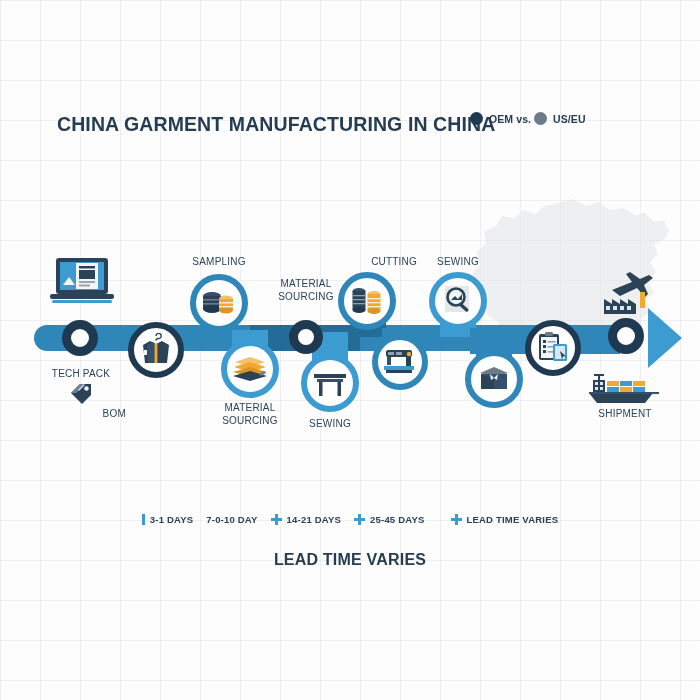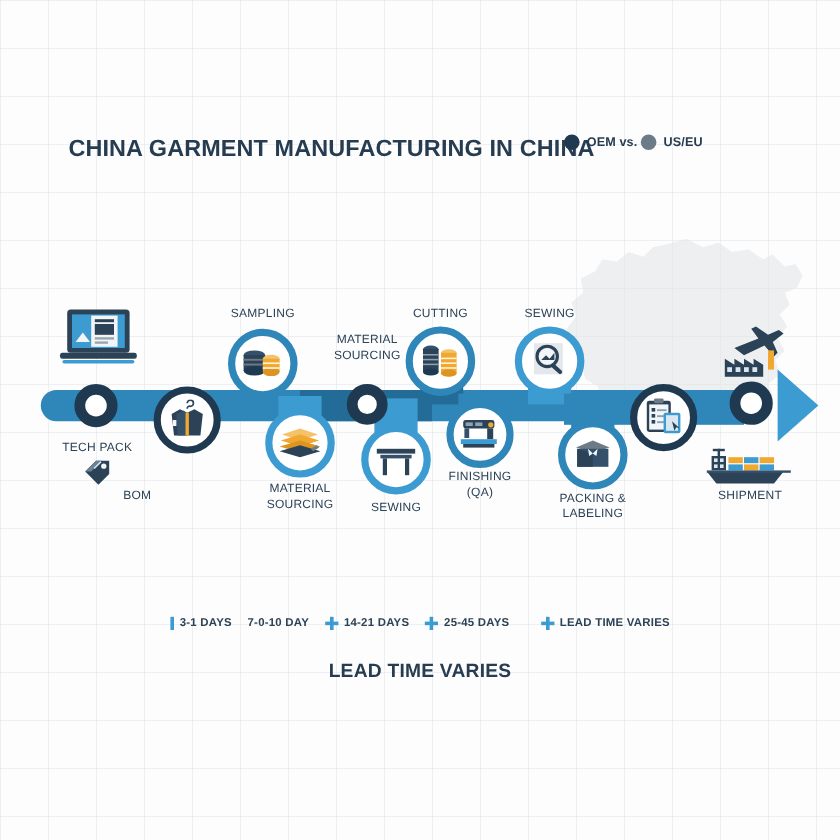--- a/index.html
+++ b/index.html
@@ -194,21 +194,21 @@
       <rect x="3.5" y="15" width="13" height="1.3" fill="#8fa2b2"></rect>
       <rect x="3.5" y="19" width="13" height="1.3" fill="#8fa2b2"></rect>
       <ellipse cx="25" cy="10" rx="6.5" ry="3" fill="#f4c26a"></ellipse>
       <rect x="18.5" y="10" width="13" height="17" fill="#f0a830"></rect>
       <ellipse cx="25" cy="27" rx="6.5" ry="3" fill="#dd9420"></ellipse>
       <rect x="18.5" y="14" width="13" height="1.3" fill="#fff3d9"></rect>
       <rect x="18.5" y="18" width="13" height="1.3" fill="#fff3d9"></rect>
       <rect x="18.5" y="22" width="13" height="1.3" fill="#fff3d9"></rect>
     </svg>
   </div>
-  <div class="abs lbl" style="left:317px;top:256px;width:100px;">CUTTING</div>
+  <div class="abs lbl" style="left:317px;top:256px;width:100px;text-align:right;">CUTTING</div>
 
   <div class="abs node lblue" style="left:301px;top:354px;width:58px;height:58px;">
     <svg width="36" height="30" viewBox="0 0 36 30" xmlns="http://www.w3.org/2000/svg">
       <rect x="2" y="6" width="32" height="4" fill="#2b4257"></rect>
       <rect x="5" y="11" width="26" height="3" fill="#35506b"></rect>
       <rect x="7" y="14" width="3.5" height="14" fill="#2b4257"></rect>
       <rect x="25.5" y="14" width="3.5" height="14" fill="#2b4257"></rect>
     </svg>
   </div>
   <div class="abs lbl" style="left:280px;top:418px;width:100px;">SEWING</div>
@@ -218,22 +218,20 @@
       <rect x="4" y="4" width="26" height="7" rx="2" fill="#2b4257"></rect>
       <rect x="6" y="6" width="6" height="3" fill="#8fa2b2"></rect>
       <rect x="14" y="6" width="6" height="3" fill="#8fa2b2"></rect>
       <rect x="24" y="11" width="5" height="9" fill="#2b4257"></rect>
       <rect x="5" y="11" width="4" height="8" fill="#35506b"></rect>
       <rect x="2" y="20" width="30" height="4" fill="#3c9bd0"></rect>
       <rect x="4" y="24" width="26" height="3" fill="#2b4257"></rect>
       <circle cx="27" cy="8" r="2.2" fill="#f0a830"></circle>
     </svg>
   </div>
-  <div class="abs lbl" style="left:350px;top:392px;width:100px;">FINISHING
-(QA)</div>
 
   <div class="abs node lblue" style="left:429px;top:272px;width:58px;height:58px;">
     <svg width="36" height="34" viewBox="0 0 36 34" xmlns="http://www.w3.org/2000/svg">
       <rect x="5" y="2" width="24" height="26" fill="#e4e8ec"></rect>
       <circle cx="16" cy="13" r="8.5" fill="none" stroke="#2b4257" stroke-width="2.6"></circle>
       <circle cx="16" cy="13" r="6.5" fill="#f2f6f9"></circle>
       <path d="M11 16 l4 -4 l3 3 l4 -5 v6 z" fill="#2b4257"></path>
       <rect x="21" y="18.5" width="11" height="3.4" rx="1.7" transform="rotate(42 21 18.5)" fill="#2b4257"></rect>
     </svg>
   </div>
@@ -257,22 +255,20 @@
   </div>
 
   <div class="abs node blue" style="left:465px;top:350px;width:58px;height:58px;">
     <svg width="36" height="30" viewBox="0 0 36 30" xmlns="http://www.w3.org/2000/svg">
       <path d="M4 9 L18 3 L32 9 L18 13 Z" fill="#6b7b88"></path>
       <rect x="5" y="10" width="26" height="15" fill="#35506b"></rect>
       <path d="M5 10 L18 14 L18 25 L5 25 Z" fill="#2b4257"></path>
       <path d="M14 10 l4 4 l4 -4 l-1 6 l-3 -2 l-3 2 z" fill="#f2f6f9"></path>
     </svg>
   </div>
-  <div class="abs lbl" style="left:444px;top:410px;width:100px;">PACKING &amp;
-LABELING</div>
 
   <svg class="abs" style="left:596px;top:266px;" width="66" height="56" viewBox="0 0 66 56" xmlns="http://www.w3.org/2000/svg">
     <path d="M16 24 L36 16 L30 8 L34 6 L44 13 L53 9 L57 12 L48 19 L52 28 L49 31 L41 22 L24 30 Z" fill="#2b4257"></path>
     <rect x="44" y="26" width="5" height="16" fill="#f0a830"></rect>
     <path d="M8 42 L8 33 L16 38 L16 33 L24 38 L24 33 L32 38 L32 33 L40 38 L40 48 L8 48 Z" fill="#2b4257"></path>
     <rect x="10" y="40" width="4" height="4" fill="#dbe7f0"></rect>
     <rect x="17" y="40" width="4" height="4" fill="#dbe7f0"></rect>
     <rect x="24" y="40" width="4" height="4" fill="#dbe7f0"></rect>
     <rect x="31" y="40" width="4" height="4" fill="#dbe7f0"></rect>
   </svg>

